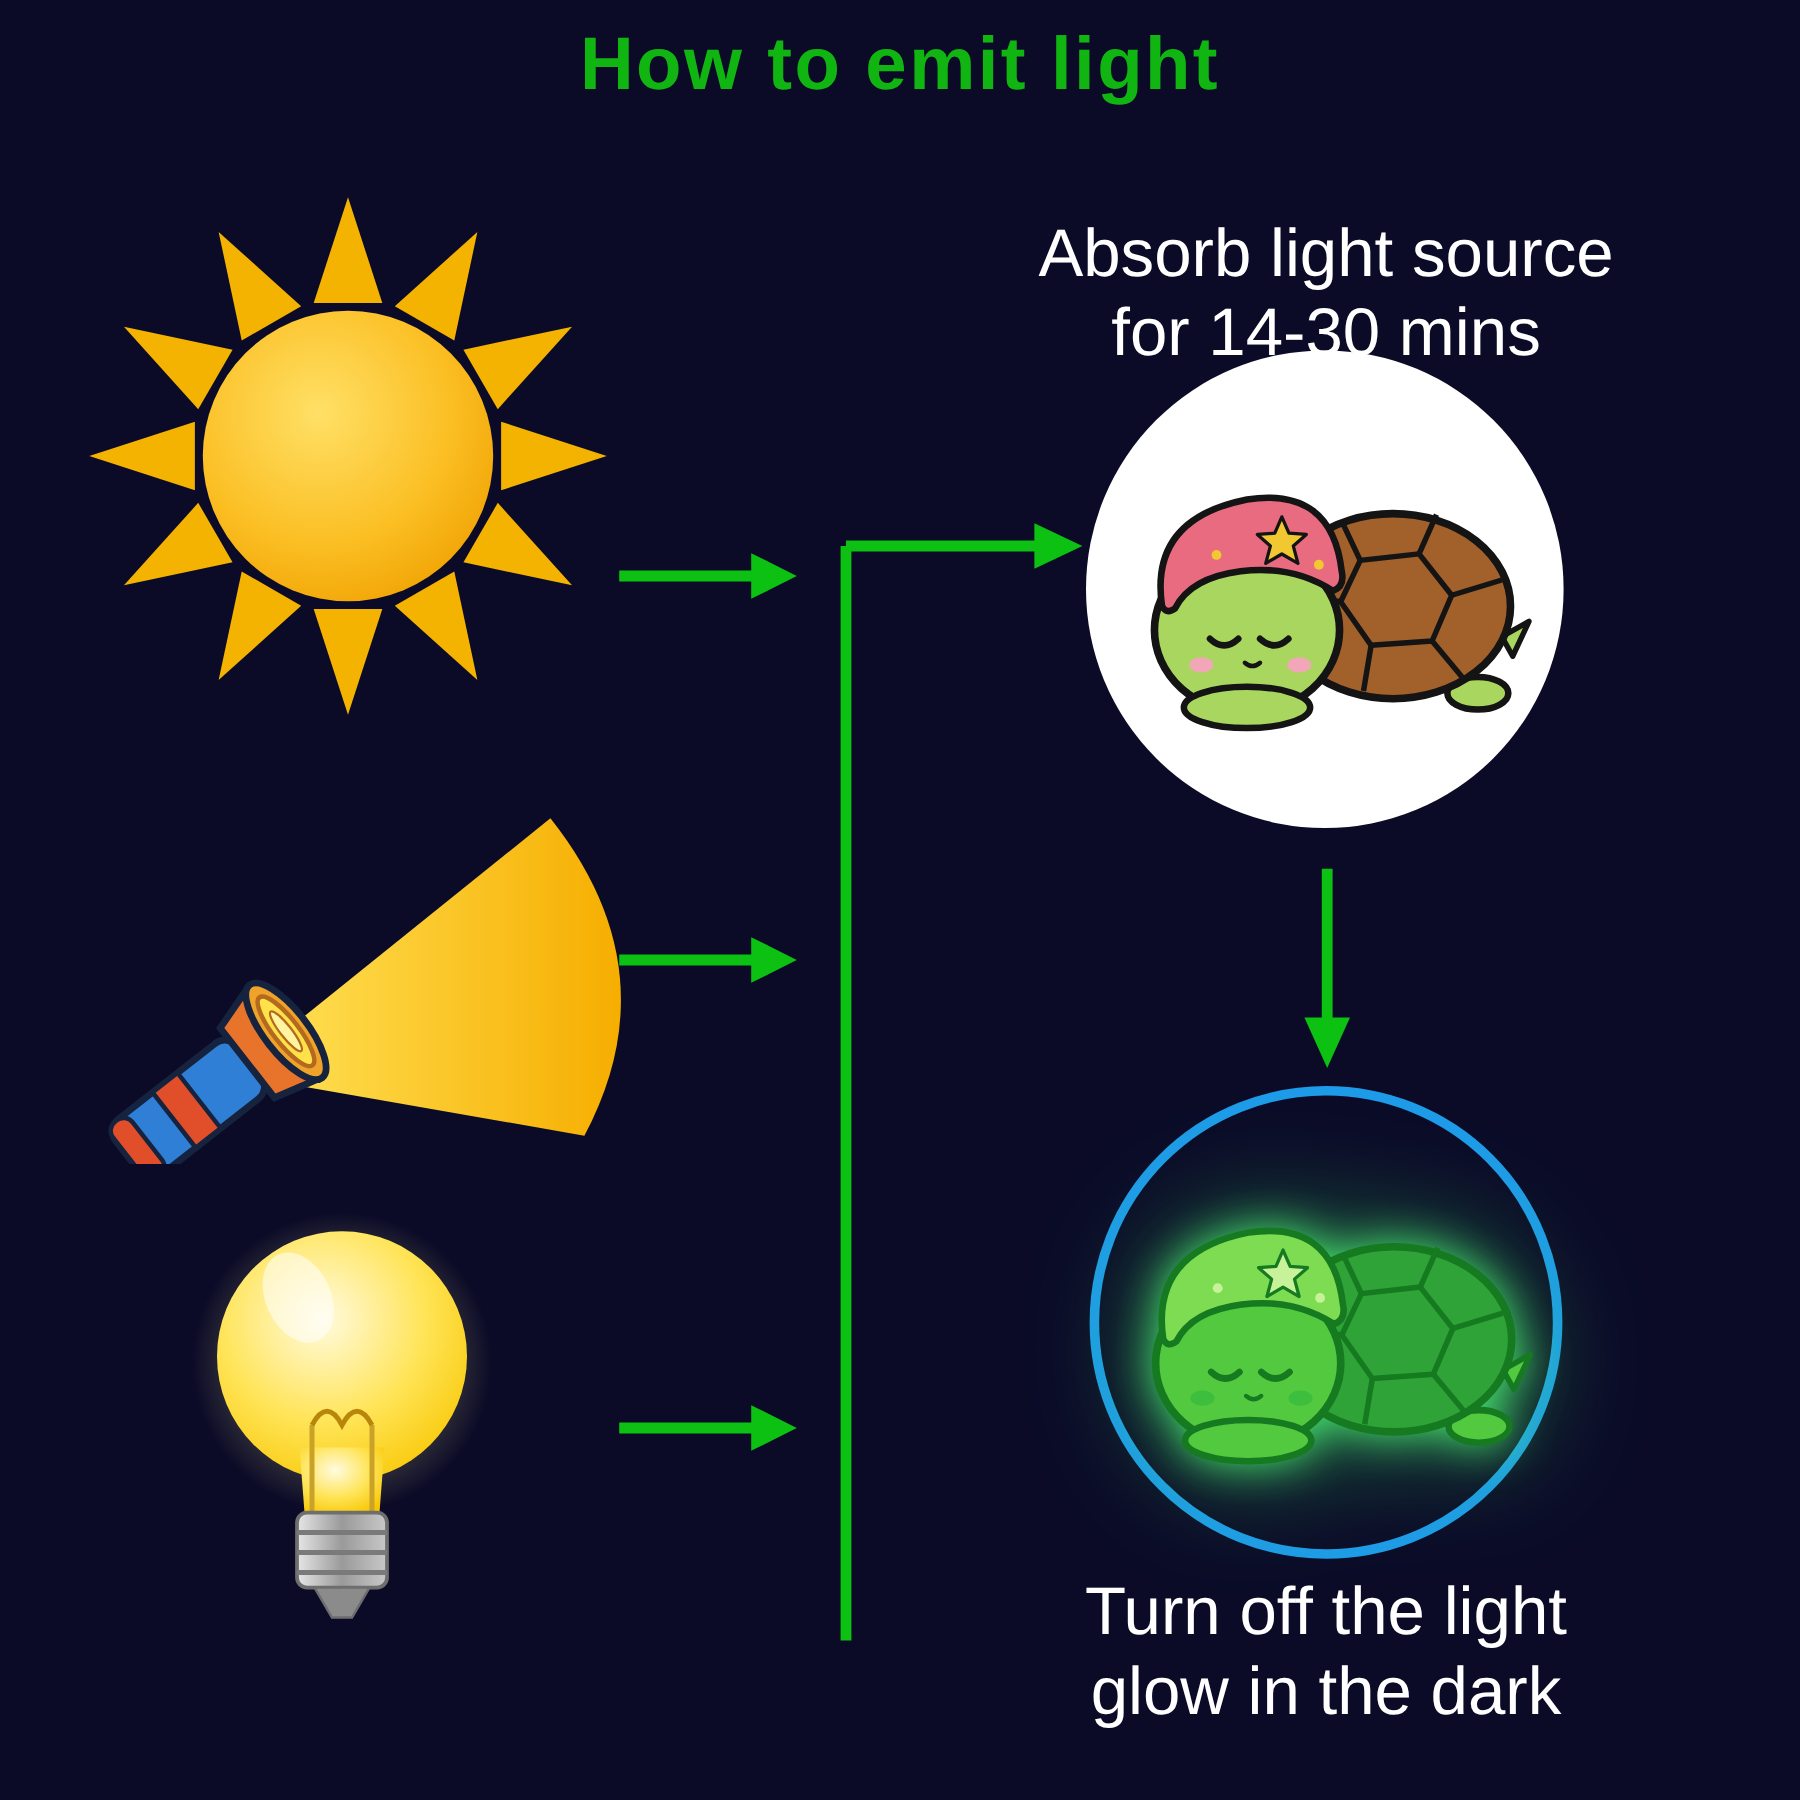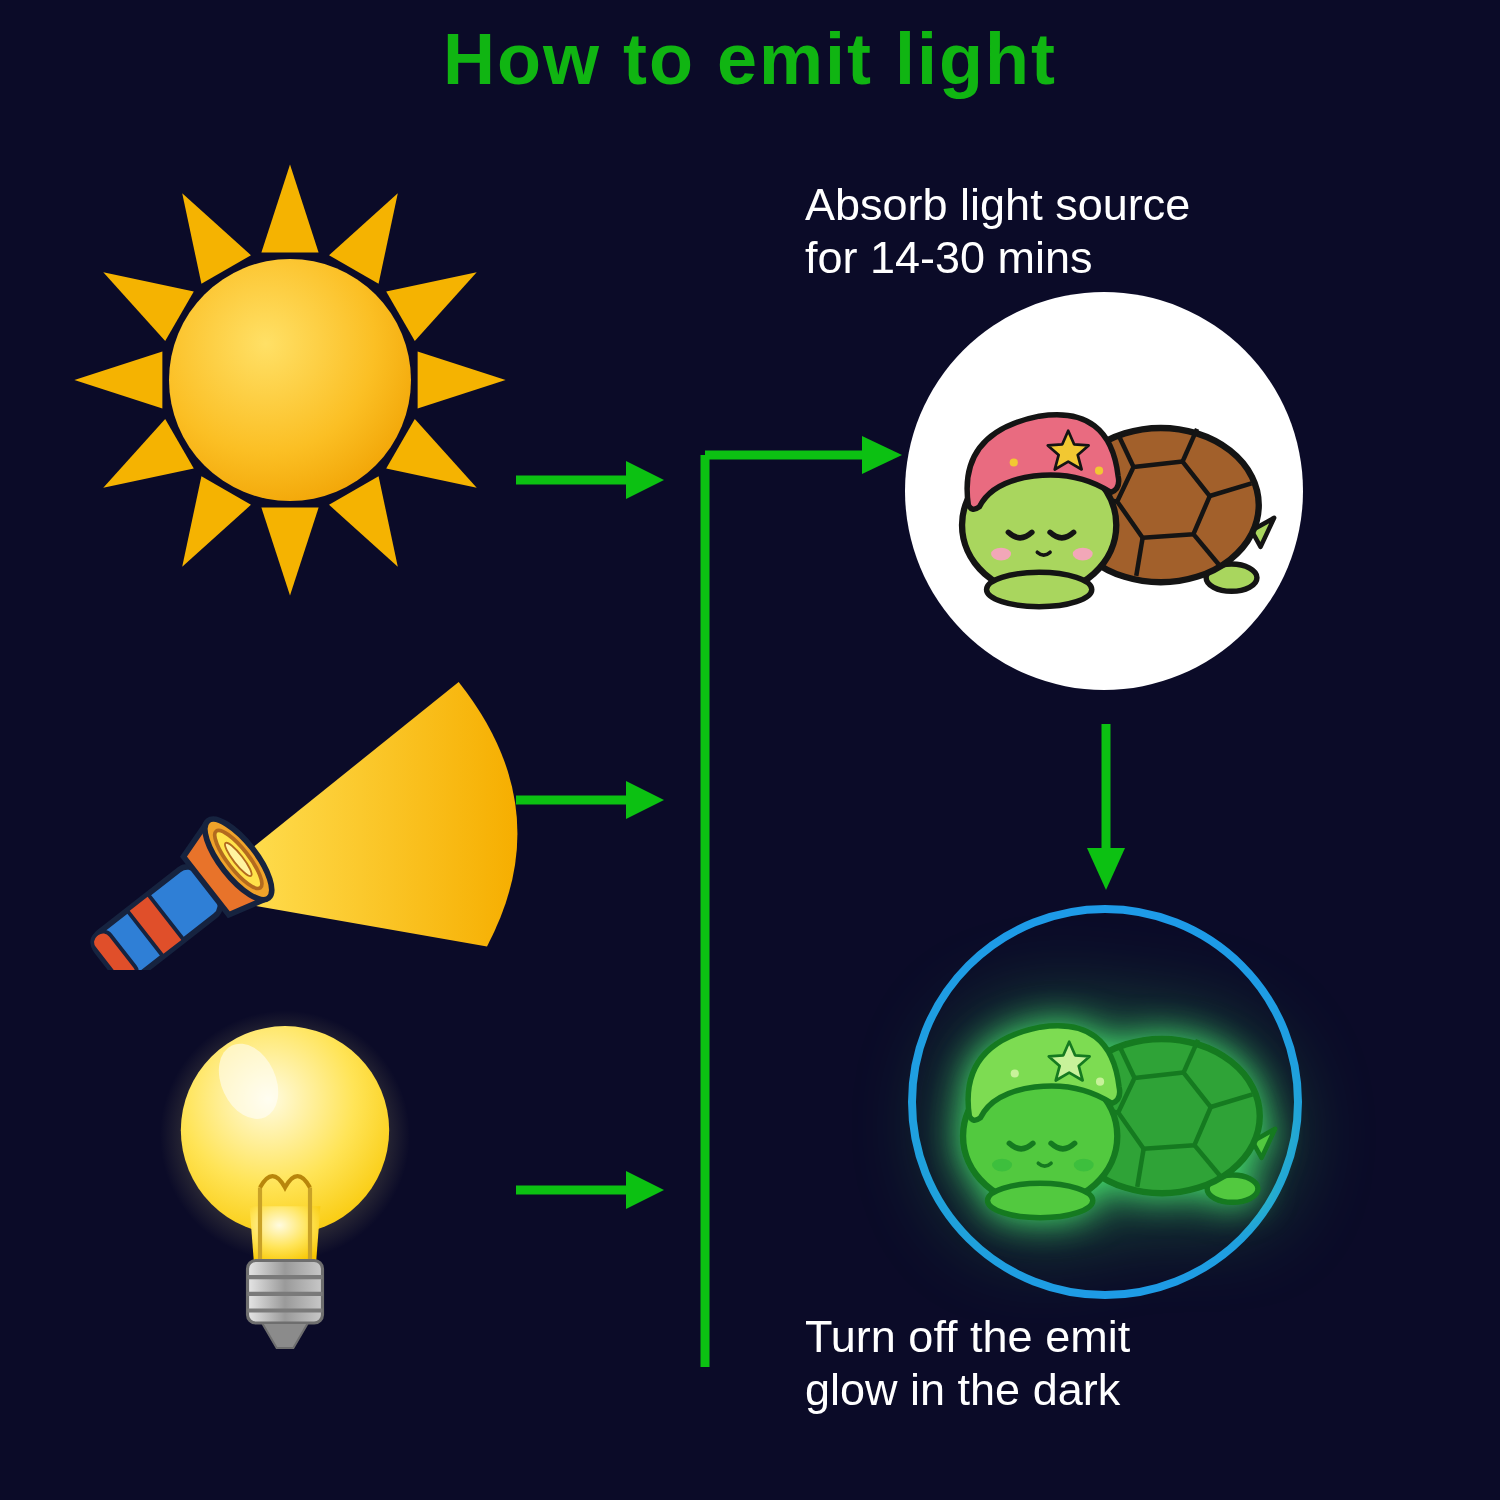--- a/index.html
+++ b/index.html
@@ -4,25 +4,25 @@
 <style>
   html,body{margin:0;padding:0;background:#06061c;}
   #canvas{
     position:relative;width:1500px;height:1500px;overflow:hidden;
     background:#0b0b28;
     font-family:"Liberation Sans", sans-serif;
   }
   .abs{position:absolute;}
   #title{
     left:0;top:18px;width:1500px;text-align:center;
-    font-size:72px;font-weight:800;color:#10b512;letter-spacing:2px;
+    font-size:62px;font-weight:800;color:#10b512;letter-spacing:2px;
   }
   .caption{
-    width:600px;color:#ffffff;
-    font-size:45px;line-height:1.18;font-weight:500;
+    width:600px;text-align:center;color:#ffffff;
+    font-size:56px;line-height:1.18;font-weight:500;
   }
   #caption-absorb{left:805px;top:178px;}
   #caption-glow{left:805px;top:1310px;}
   #sun-box{left:70px;top:160px;width:440px;height:440px;}
   #flashlight-box{left:30px;top:630px;width:540px;height:340px;}
   #bulb-box{left:160px;top:1000px;width:250px;height:400px;}
   .arrow-right{left:512px;width:155px;height:60px;}
   #arrow-1{top:450px;}
   #arrow-2{top:770px;}
   #arrow-3{top:1160px;}
@@ -250,17 +250,17 @@
     </svg>
   </div>
 
   <div id="circle-glow" class="abs">
     <svg class="turtle turtle-glow" viewBox="0 0 380 270">
       <use href="#turtle-shape"></use>
     </svg>
   </div>
 
   <div id="caption-glow" class="abs caption">
-    <div>Turn off the emit</div>
+    <div>Turn off the light</div>
     <div>glow in the dark</div>
   </div>
 
 </div>
 
 </body></html>

